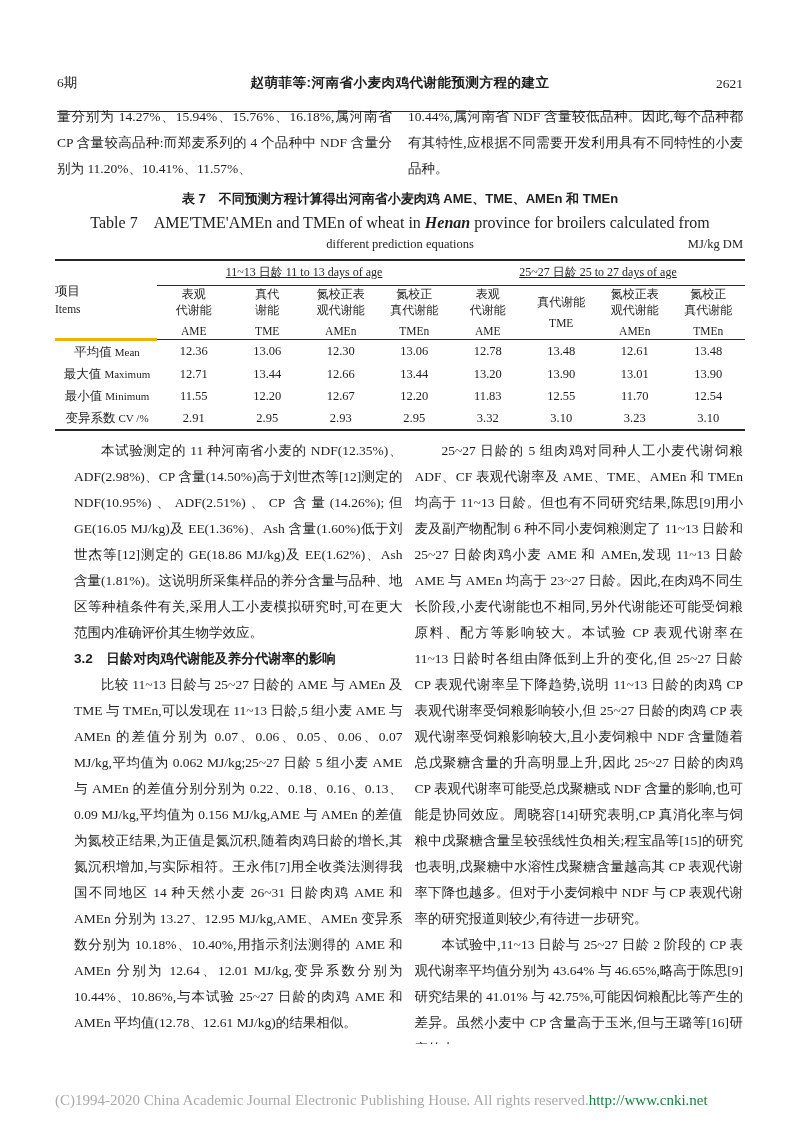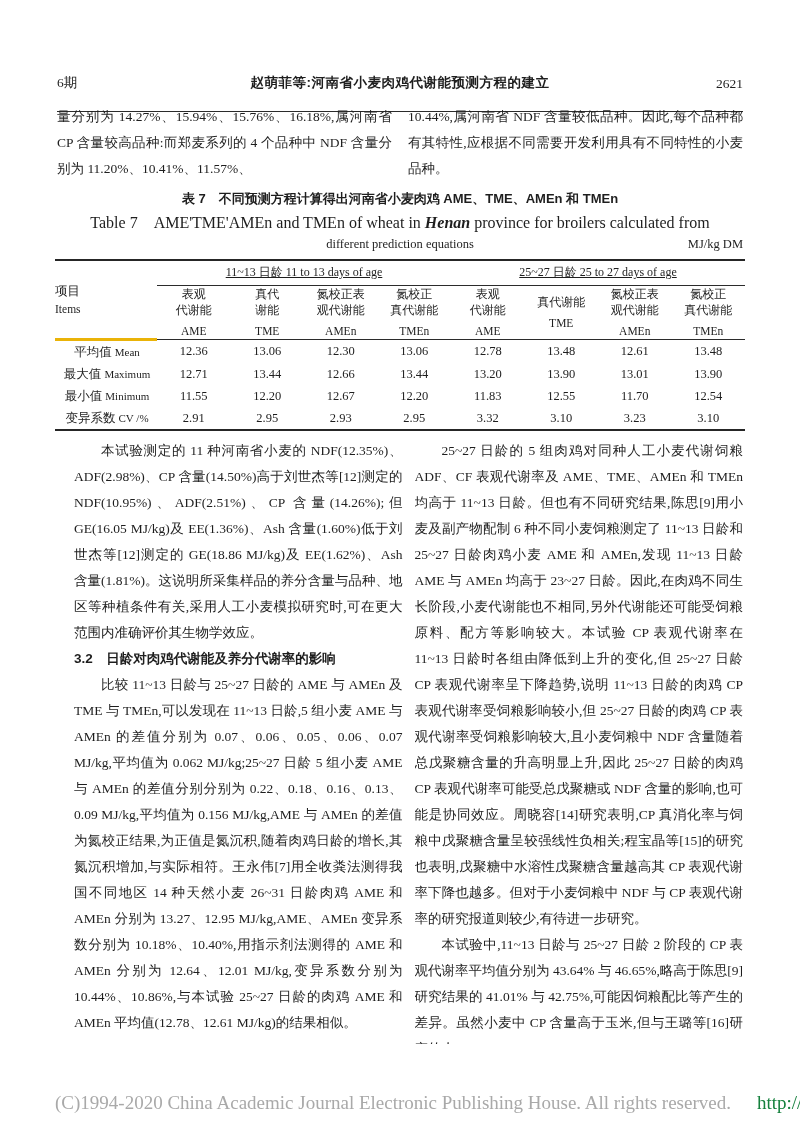--- a/index.html
+++ b/index.html
@@ -86,21 +86,21 @@
     text-indent:2em;
   }
   .maincols h4{
     margin:0;font-size:13.5px;line-height:26px;font-weight:700;
     font-family:"Liberation Sans","DejaVu Sans",sans-serif;text-align:left;
   }
 
   
   .footer{
     position:absolute;left:55px;right:40px;top:1092px;
-    font-size:19px;color:#a9a9a9;display:flex;gap:26px;white-space:nowrap;
+    font-size:15px;color:#a9a9a9;display:flex;white-space:nowrap;
   }
   .footer .url{color:#15803d;}
 </style>
 </head>
 <body>
 
 <div class="page">
 
   <div class="runhead">
     <span class="issue">6期</span>

